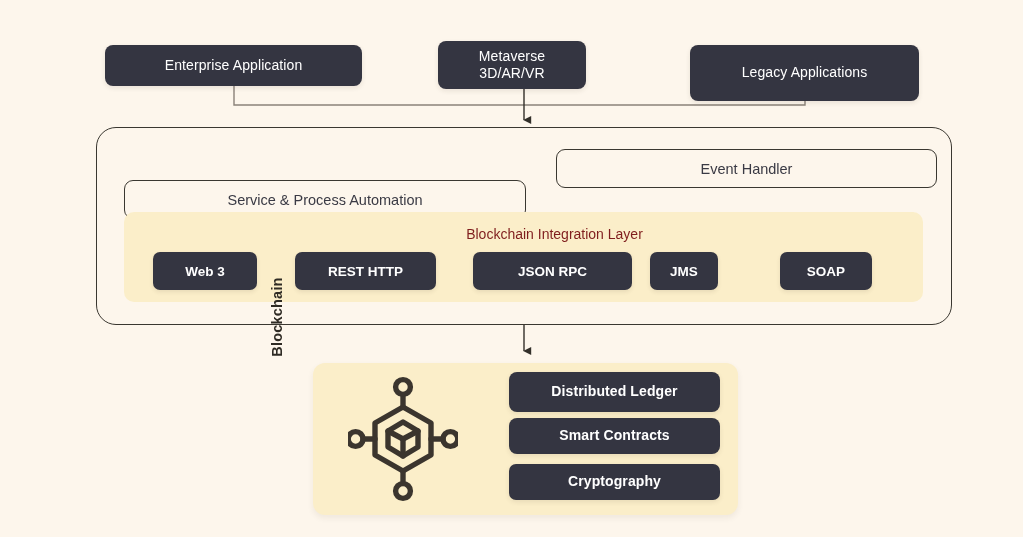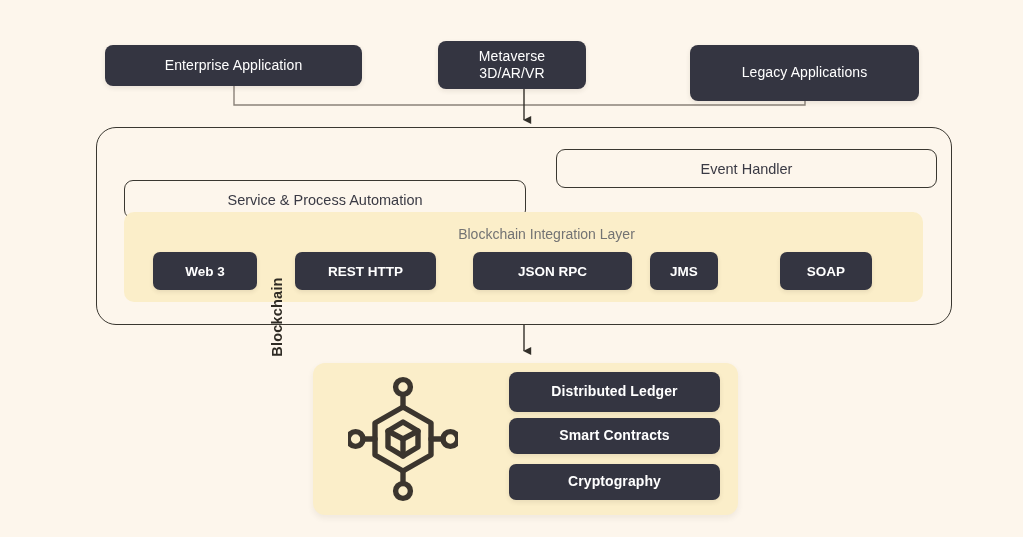--- a/index.html
+++ b/index.html
@@ -91,25 +91,25 @@
   #integration-layer {
     position: absolute;
     left: 124px; top: 212px;
     width: 799px; height: 90px;
     background: #fbeec9;
     border-radius: 10px;
     box-sizing: border-box;
   }
   #integration-layer-title {
     position: absolute;
-    left: 0; top: 14px;
+    left: 8px; top: 14px;
     width: 100%;
     text-align: center;
     font-size: 14px;
-    color: #737373;
+    color: #7f1d1d;
     padding-left: 23px;
   }
   #chip-web3     { left: 153px; top: 252px; width: 104px; height: 38px; }
   #chip-rest     { left: 295px; top: 252px; width: 141px; height: 38px; }
   #chip-jsonrpc  { left: 473px; top: 252px; width: 159px; height: 38px; }
   #chip-jms      { left: 650px; top: 252px; width: 68px;  height: 38px; }
   #chip-soap     { left: 780px; top: 252px; width: 92px;  height: 38px; justify-content: center; }
 
   
   #blockchain-panel {

